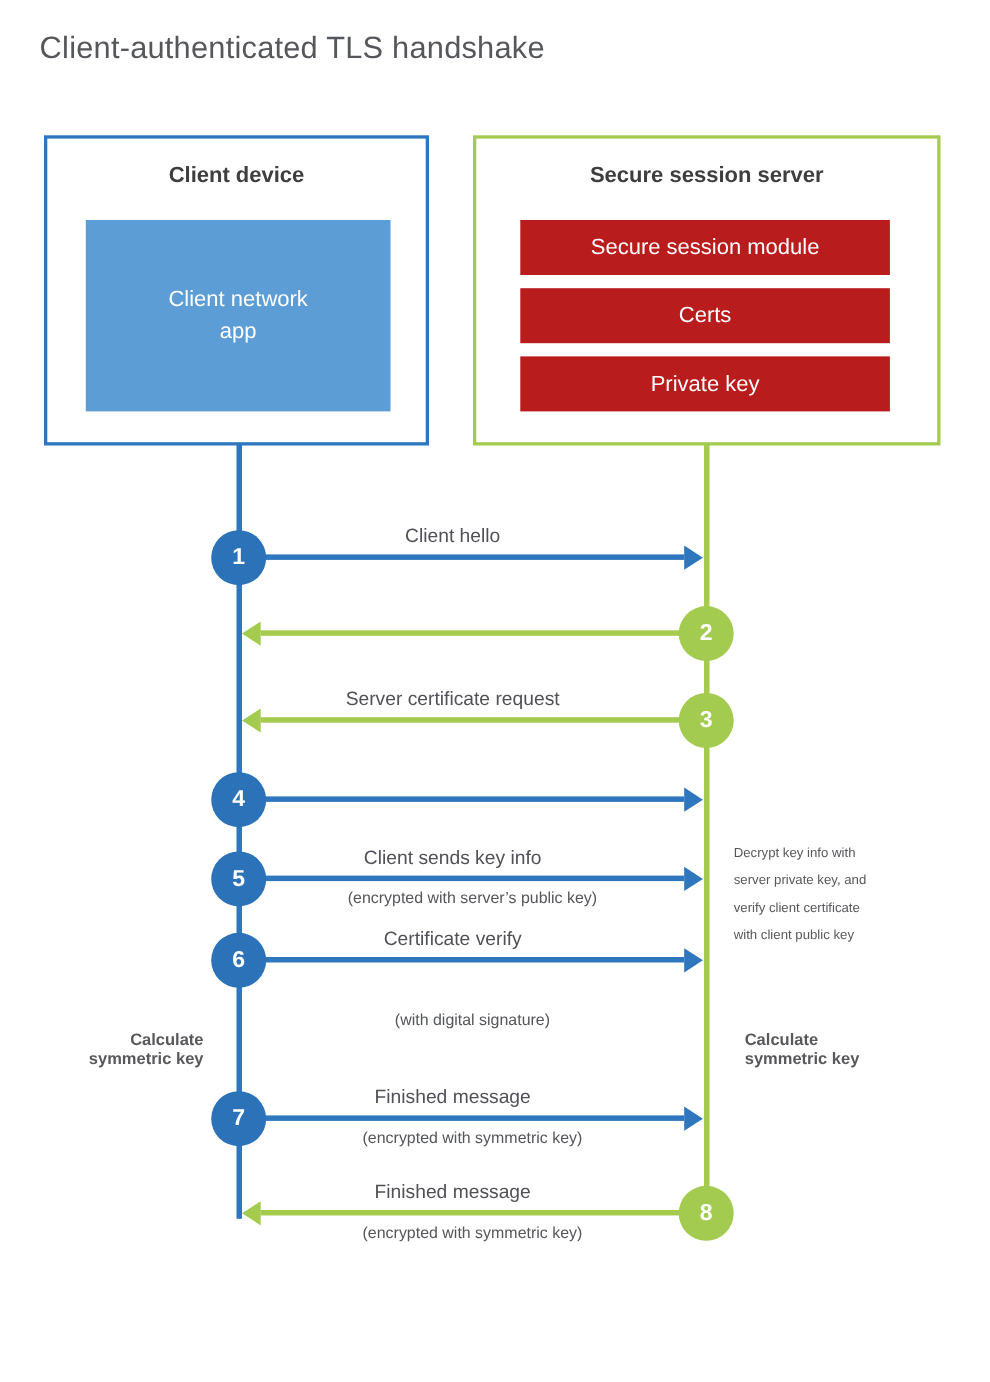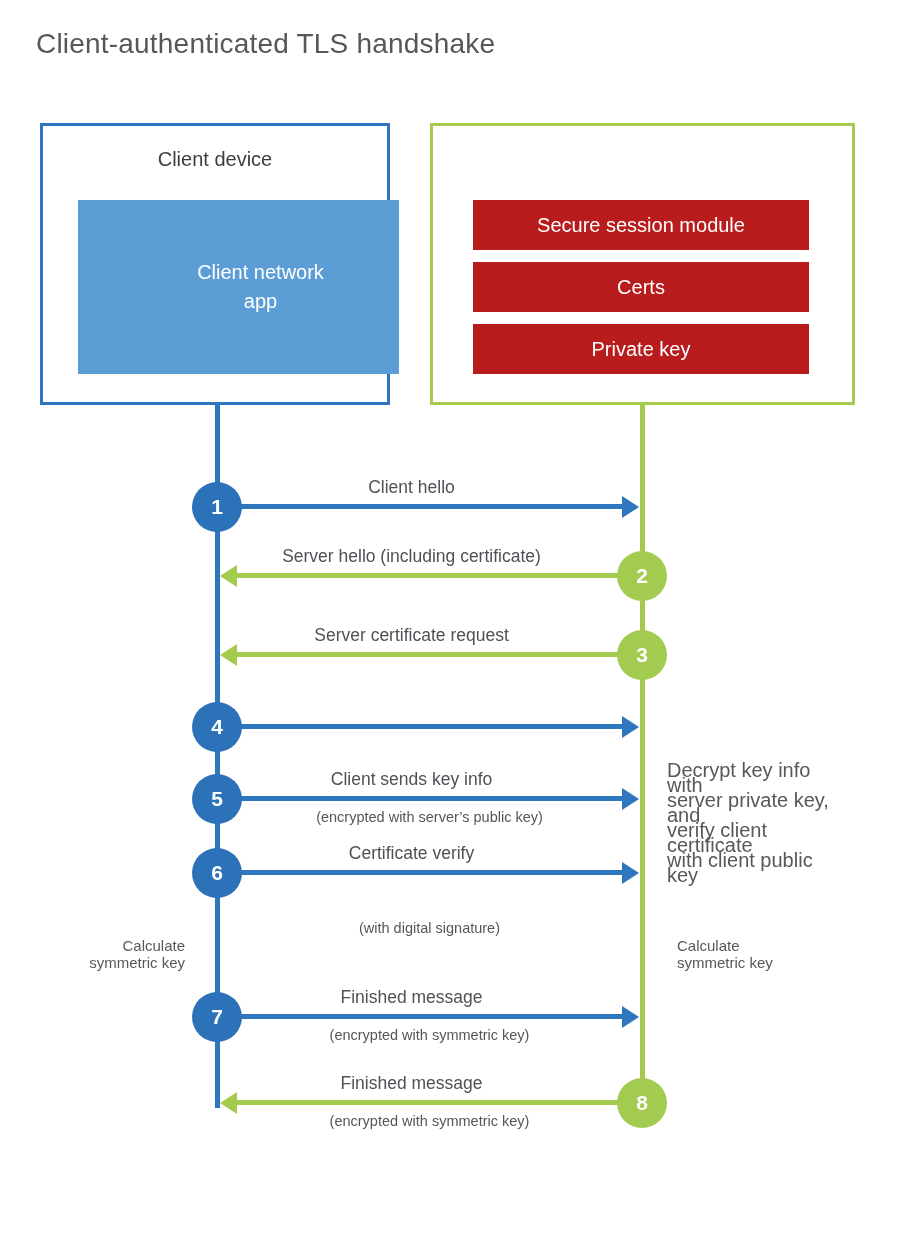--- a/index.html
+++ b/index.html
@@ -8,25 +8,25 @@
 
   .page-title {
     position:absolute; left:36px; top:28px;
     font-size:28px; font-weight:300; color:#56575b; letter-spacing:0.2px;
   }
 
   
   .entity-box { position:absolute; top:123px; height:282px; box-sizing:border-box; background:#fff; }
   .client-box { left:40px; width:350px; border:3px solid #2e76bd; }
   .server-box { left:430px; width:425px; border:3px solid #a4cb4e; }
-  .box-title { margin-top:22px; text-align:center; font-size:20px; font-weight:normal; color:#3e3e41; }
+  .box-title { margin-top:22px; text-align:center; font-size:20px; font-weight:bold; color:#3e3e41; }
   .app-rect {
     position:absolute; left:35px; top:74px; width:277px; height:174px;
     background:#5d9dd5; color:#ffffff; font-size:20px; line-height:29px;
-    display:flex; align-items:center; justify-content:center; text-align:center; white-space:pre-line;padding-left:44px;
+    display:flex; align-items:center; justify-content:center; text-align:center; white-space:pre-line;
   }
   .module-bar {
     position:absolute; left:40px; width:336px; height:50px;
     background:#b91c1c; color:#ffffff; font-size:20px;
     display:flex; align-items:center; justify-content:center; text-align:center;
   }
 
   
   .vline { position:absolute; width:5px; }
   .vline.blue { background:#2e76bd; }
@@ -51,57 +51,57 @@
   .msg-label {
     position:absolute; left:199px; width:425px; text-align:center;
     font-size:17.5px; line-height:24px; color:#505157;
   }
   .msg-sub {
     position:absolute; left:217px; width:425px; text-align:center;
     font-size:14.5px; line-height:20px; color:#55565a;
   }
 
   .side-note {
-    position:absolute; font-size:20px; line-height:15px; color:#58585c; white-space:pre-line;
+    position:absolute; font-size:12px; line-height:25px; color:#58585c; white-space:pre-line;
   }
-  .calc-note { font-size:15px; line-height:17px; }
+  .calc-note { font-size:15px; line-height:17px;font-weight:bold; }
   .calc-left { left:65px; top:937px; width:120px; text-align:right; }
   .calc-right { left:677px; top:937px; width:130px; text-align:left; }
   .decrypt-note { left:667px; top:763px; width:170px; }
 </style>
 </head>
 <body>
 
 <div class="stage">
 
   <div class="page-title">Client-authenticated TLS handshake</div>
 
   <div class="entity-box client-box">
     <div class="box-title">Client device</div>
     <div class="app-rect">Client network
 app</div>
   </div>
 
   <div class="entity-box server-box">
+    <div class="box-title">Secure session server</div>
     <div class="module-bar" style="top:74px">Secure session module</div>
     <div class="module-bar" style="top:136px">Certs</div>
     <div class="module-bar" style="top:198px">Private key</div>
   </div>
 
   <div class="vline blue" style="left:215px; top:404px; height:704px;"></div>
   <div class="vline green" style="left:640px; top:404px; height:700px;"></div>
 
   <div class="msg-label" style="top:475px">Client hello</div>
   <div class="hline blue" style="top:504px; left:217px; width:405px"></div>
   <div class="tri right blue-t" style="top:496px; left:622px"></div>
   <div class="circle blue-c" style="top:482px; left:192px">
       <span>1</span>
     </div>
 
-  <div class="msg-label" style="top:544px">Server hello (including certificate)</div>
   <div class="hline green" style="top:573px; left:237px; width:405px"></div>
   <div class="tri left green-t" style="top:565px; left:220px"></div>
   <div class="circle green-c" style="top:551px; left:617px">
       <span>2</span>
     </div>
 
   <div class="msg-label" style="top:623px">Server certificate request</div>
   <div class="hline green" style="top:652px; left:237px; width:405px"></div>
   <div class="tri left green-t" style="top:644px; left:220px"></div>
   <div class="circle green-c" style="top:630px; left:617px">

